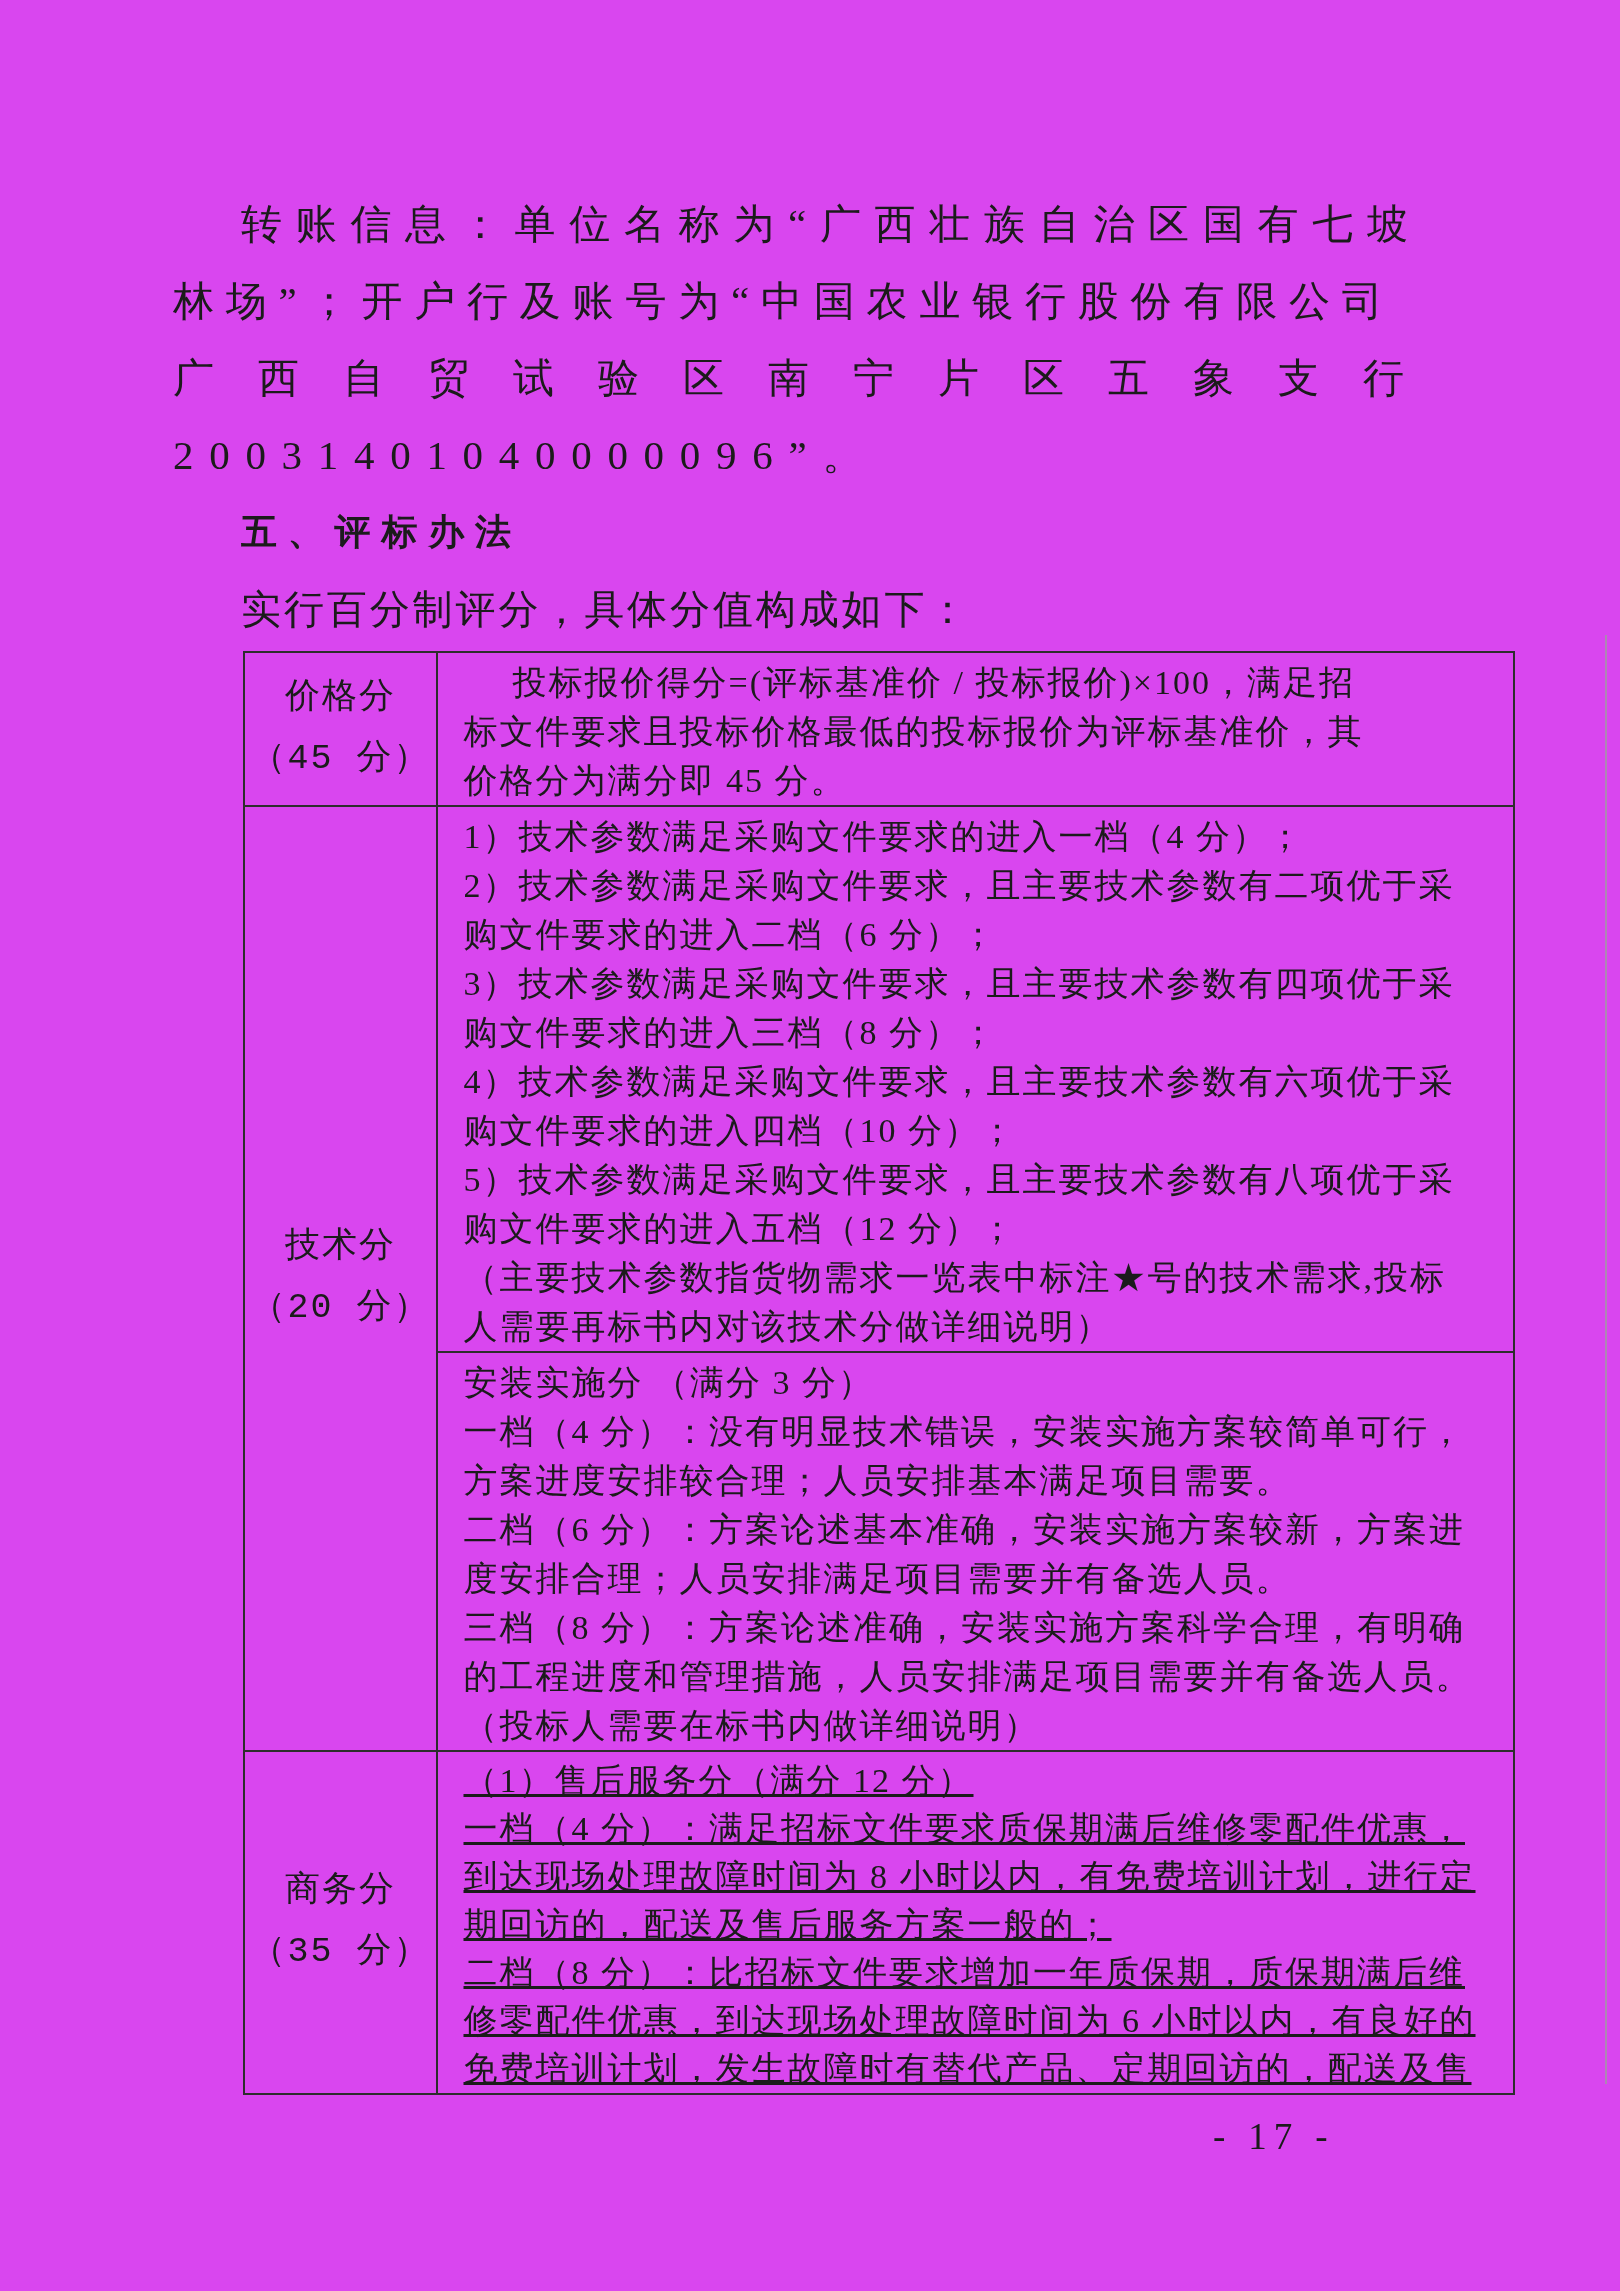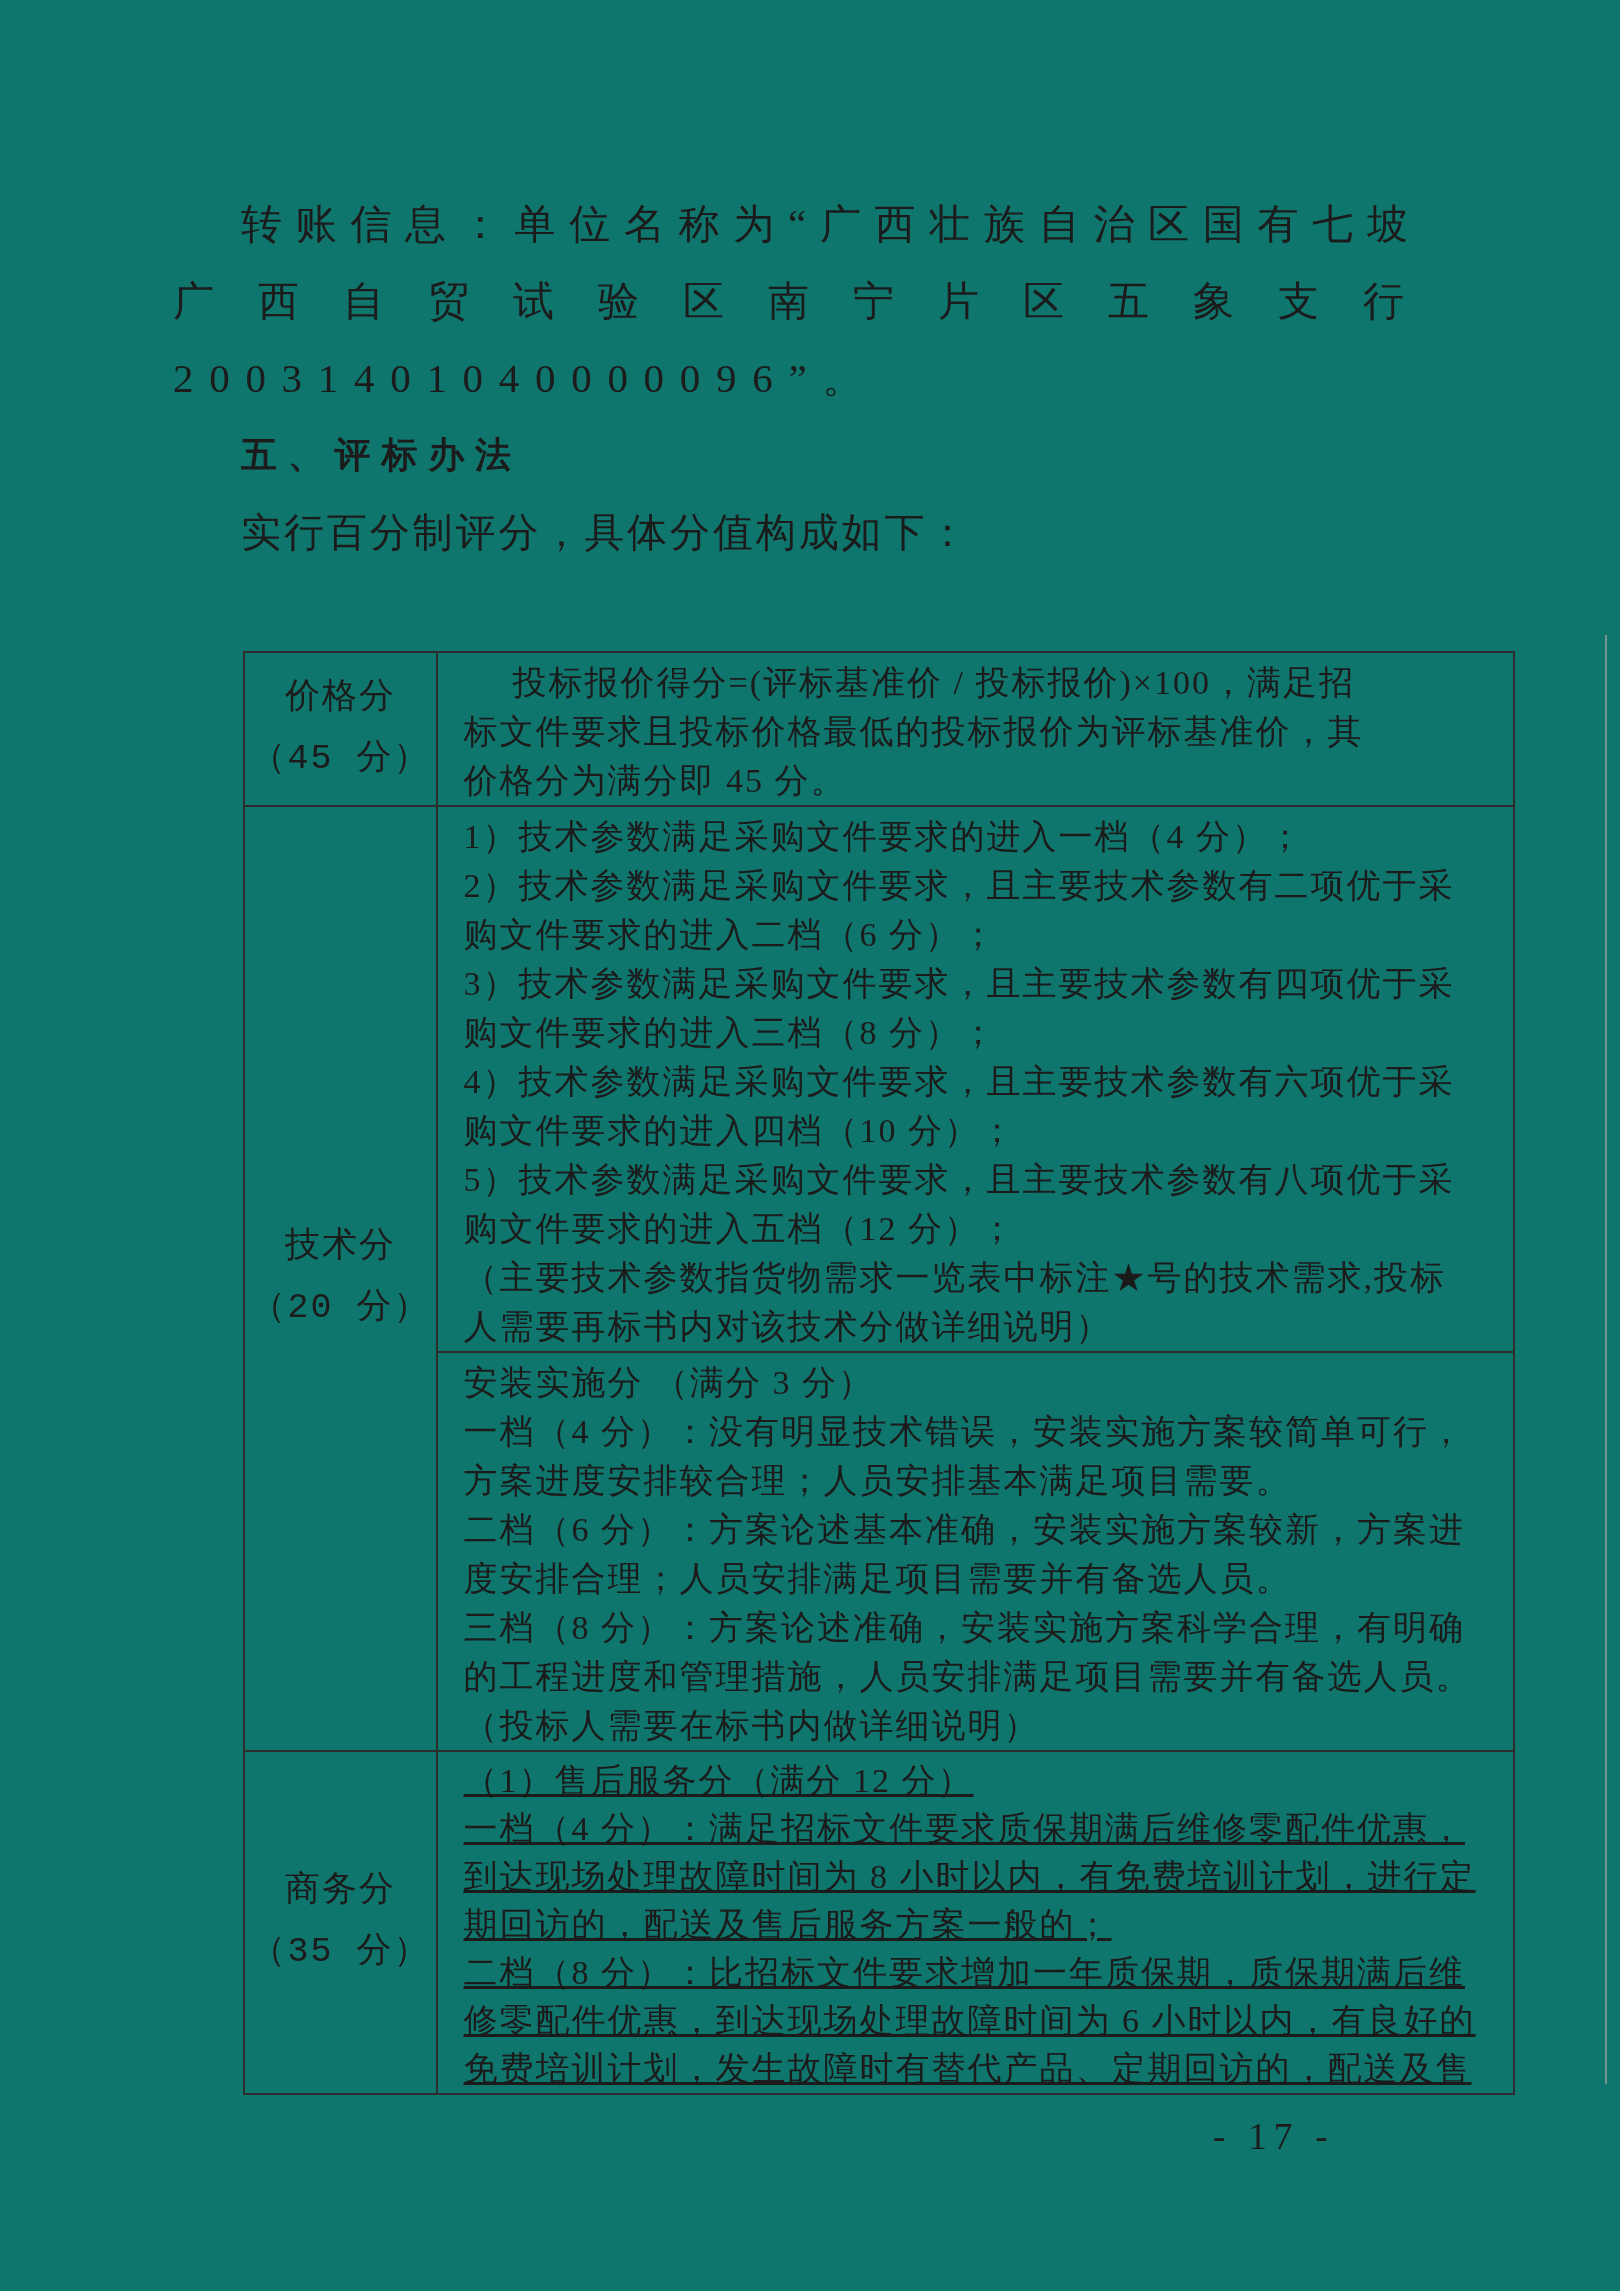--- a/index.html
+++ b/index.html
@@ -1,19 +1,19 @@
 <!DOCTYPE html>
 <html><head>
 <meta charset="utf-8">
 <style>
   html,body { margin:0; padding:0; background:#ffffff; }
   .page {
     position:relative;
     width:1620px; height:2292px;
-    background:#0f766e;
+    background:#d946ef;
     overflow:hidden;
     font-family:"Liberation Serif","DejaVu Serif",serif;
     color:#1b1b1b;
   }
   
   .top-block { position:absolute; left:173px; top:186px; width:1294px; }
   .tline { line-height:77px; font-size:41px; white-space:nowrap; }
   .tline.l1 { text-indent:68px; letter-spacing:13.7px; }
   .tline.l2 { letter-spacing:11.8px; }
   .tline.l3 { letter-spacing:44px; }
@@ -61,20 +61,21 @@
     background:#9d9d9d; opacity:.75;
   }
 </style>
 </head>
 <body>
 
 <div class="page">
 
   <div class="top-block">
     <div class="tline l1">转账信息：单位名称为“广西壮族自治区国有七坡</div>
+    <div class="tline l2">林场”；开户行及账号为“中国农业银行股份有限公司</div>
     <div class="tline l3">广西自贸试验区南宁片区五象支行</div>
     <div class="tline l4">20031401040000096”。</div>
     <div class="tline heading">五、评标办法</div>
     <div class="tline intro">实行百分制评分，具体分值构成如下：</div>
   </div>
 
   <table class="score">
     <tbody>
       <tr class="r-price">
         <th>

